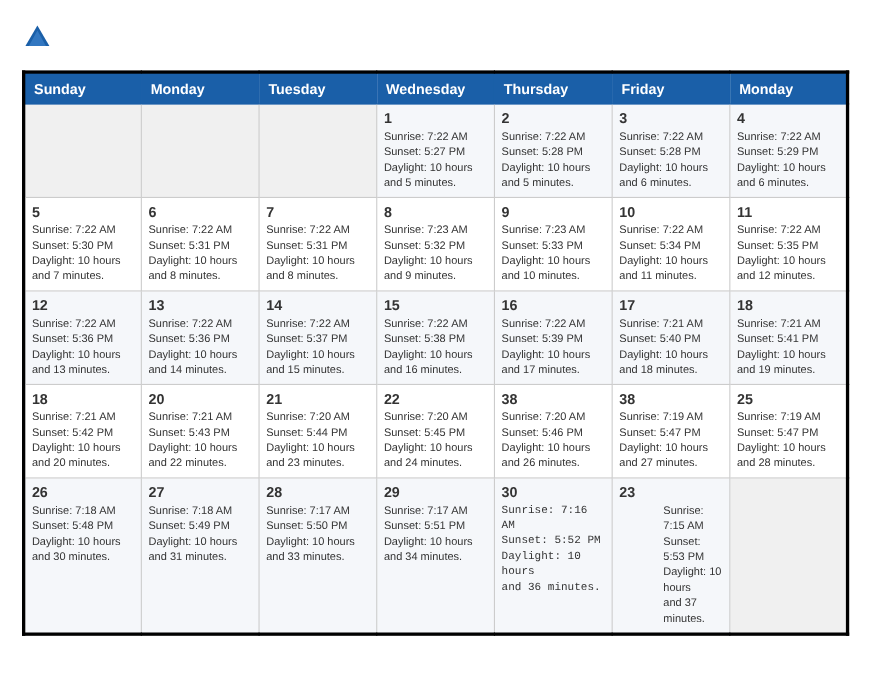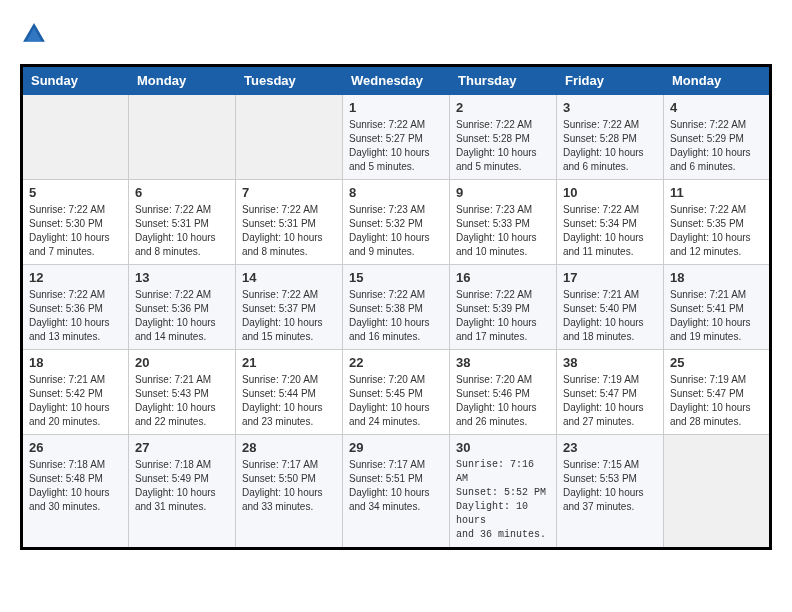--- a/index.html
+++ b/index.html
@@ -348,21 +348,21 @@
         </td>
         <td>
           <span class="day-number">30</span>
           <div class="cell-content" style="white-space: pre-line; font-family: Liberation Mono, monospace;">Sunrise: 7:16 AM
 Sunset: 5:52 PM
 Daylight: 10 hours
 and 36 minutes.</div>
         </td>
         <td>
           <span class="day-number">23</span>
-          <div class="cell-content" style="white-space: pre-line;">Sunrise: 7:15 AM
+          <div class="cell-content" style="white-space: pre-line; margin-left: 40px;">Sunrise: 7:15 AM
 Sunset: 5:53 PM
 Daylight: 10 hours
 and 37 minutes.</div>
         </td>
         <td class="empty-cell"></td>
       </tr>
     </tbody>
 </table>
 
 </body></html>

